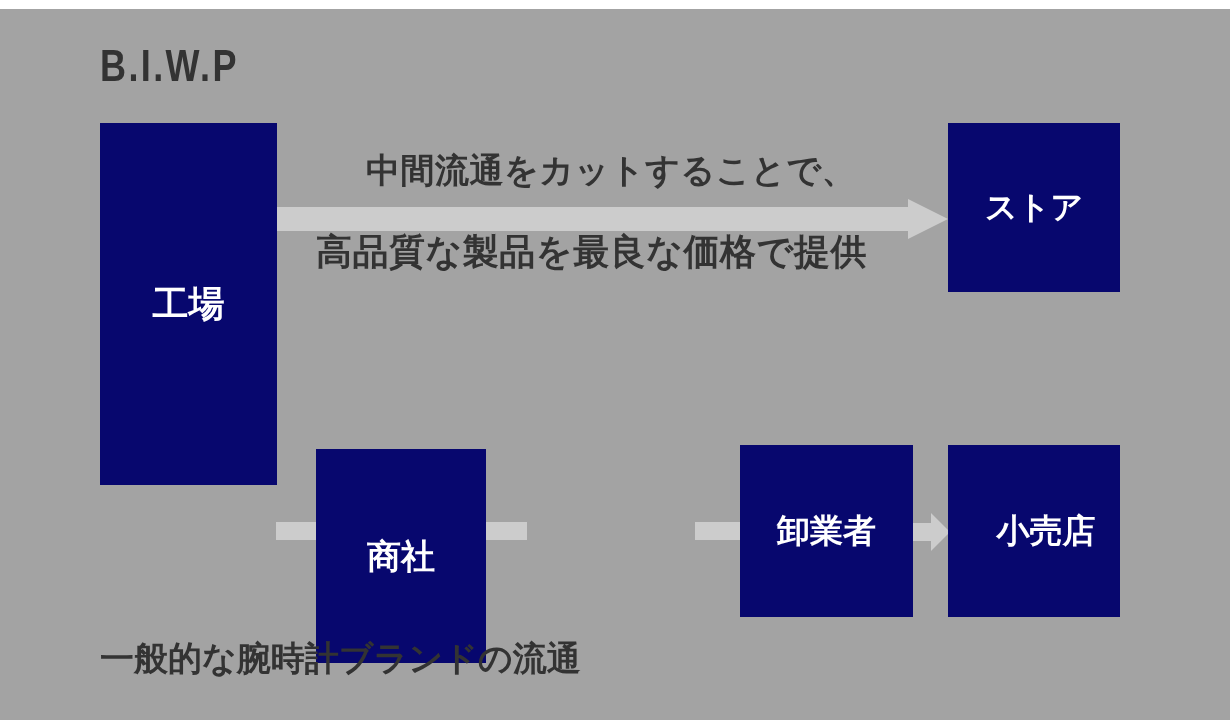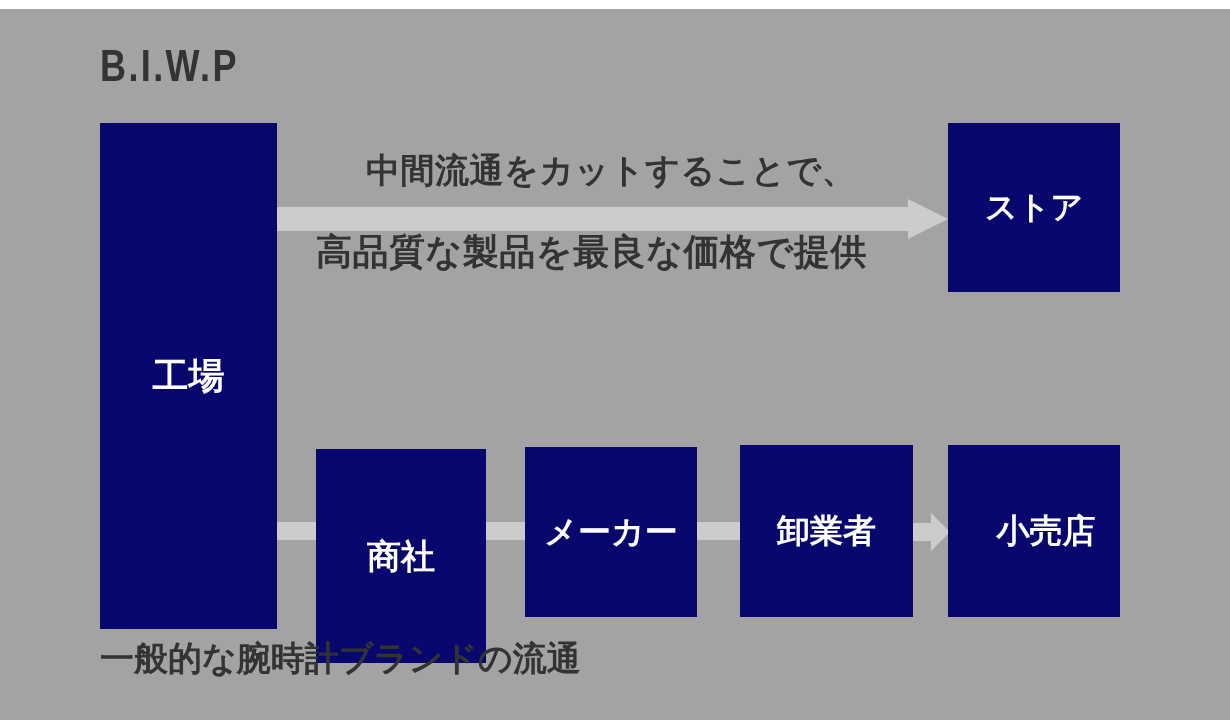--- a/index.html
+++ b/index.html
@@ -44,21 +44,21 @@
     align-items: center;
     justify-content: center;
     text-align: center;
     font-weight: 700;
     line-height: 1.12;
     z-index: 3;
     box-sizing: border-box;
   }
   .node-factory {
     left: 100px;  top: 114px;
-    width: 177px; height: 506px;
+    width: 177px; height: 362px;
     font-size: 36px;
   }
   .node-online {
     left: 948px;  top: 114px;
     width: 172px; height: 169px;
     font-size: 32px;
     letter-spacing: 0px;
   }
   .node-online .two-line { display: block; }
   .node-trading {
@@ -173,23 +173,20 @@
   <div class="node node-online">
     <span>
       <span class="two-line">ストア</span>
     </span>
   </div>
 
   <div class="node node-trading">
     <span>商社</span>
   </div>
 
-  <div class="node node-maker">
-    <span>メーカー</span>
-  </div>
 
   <div class="node node-wholesaler">
     <span>卸業者</span>
   </div>
 
   <div class="node node-retailer">
     <span>小売店</span>
   </div>
 
   <div class="pitch pitch-line1">中間流通をカットすることで、</div>

